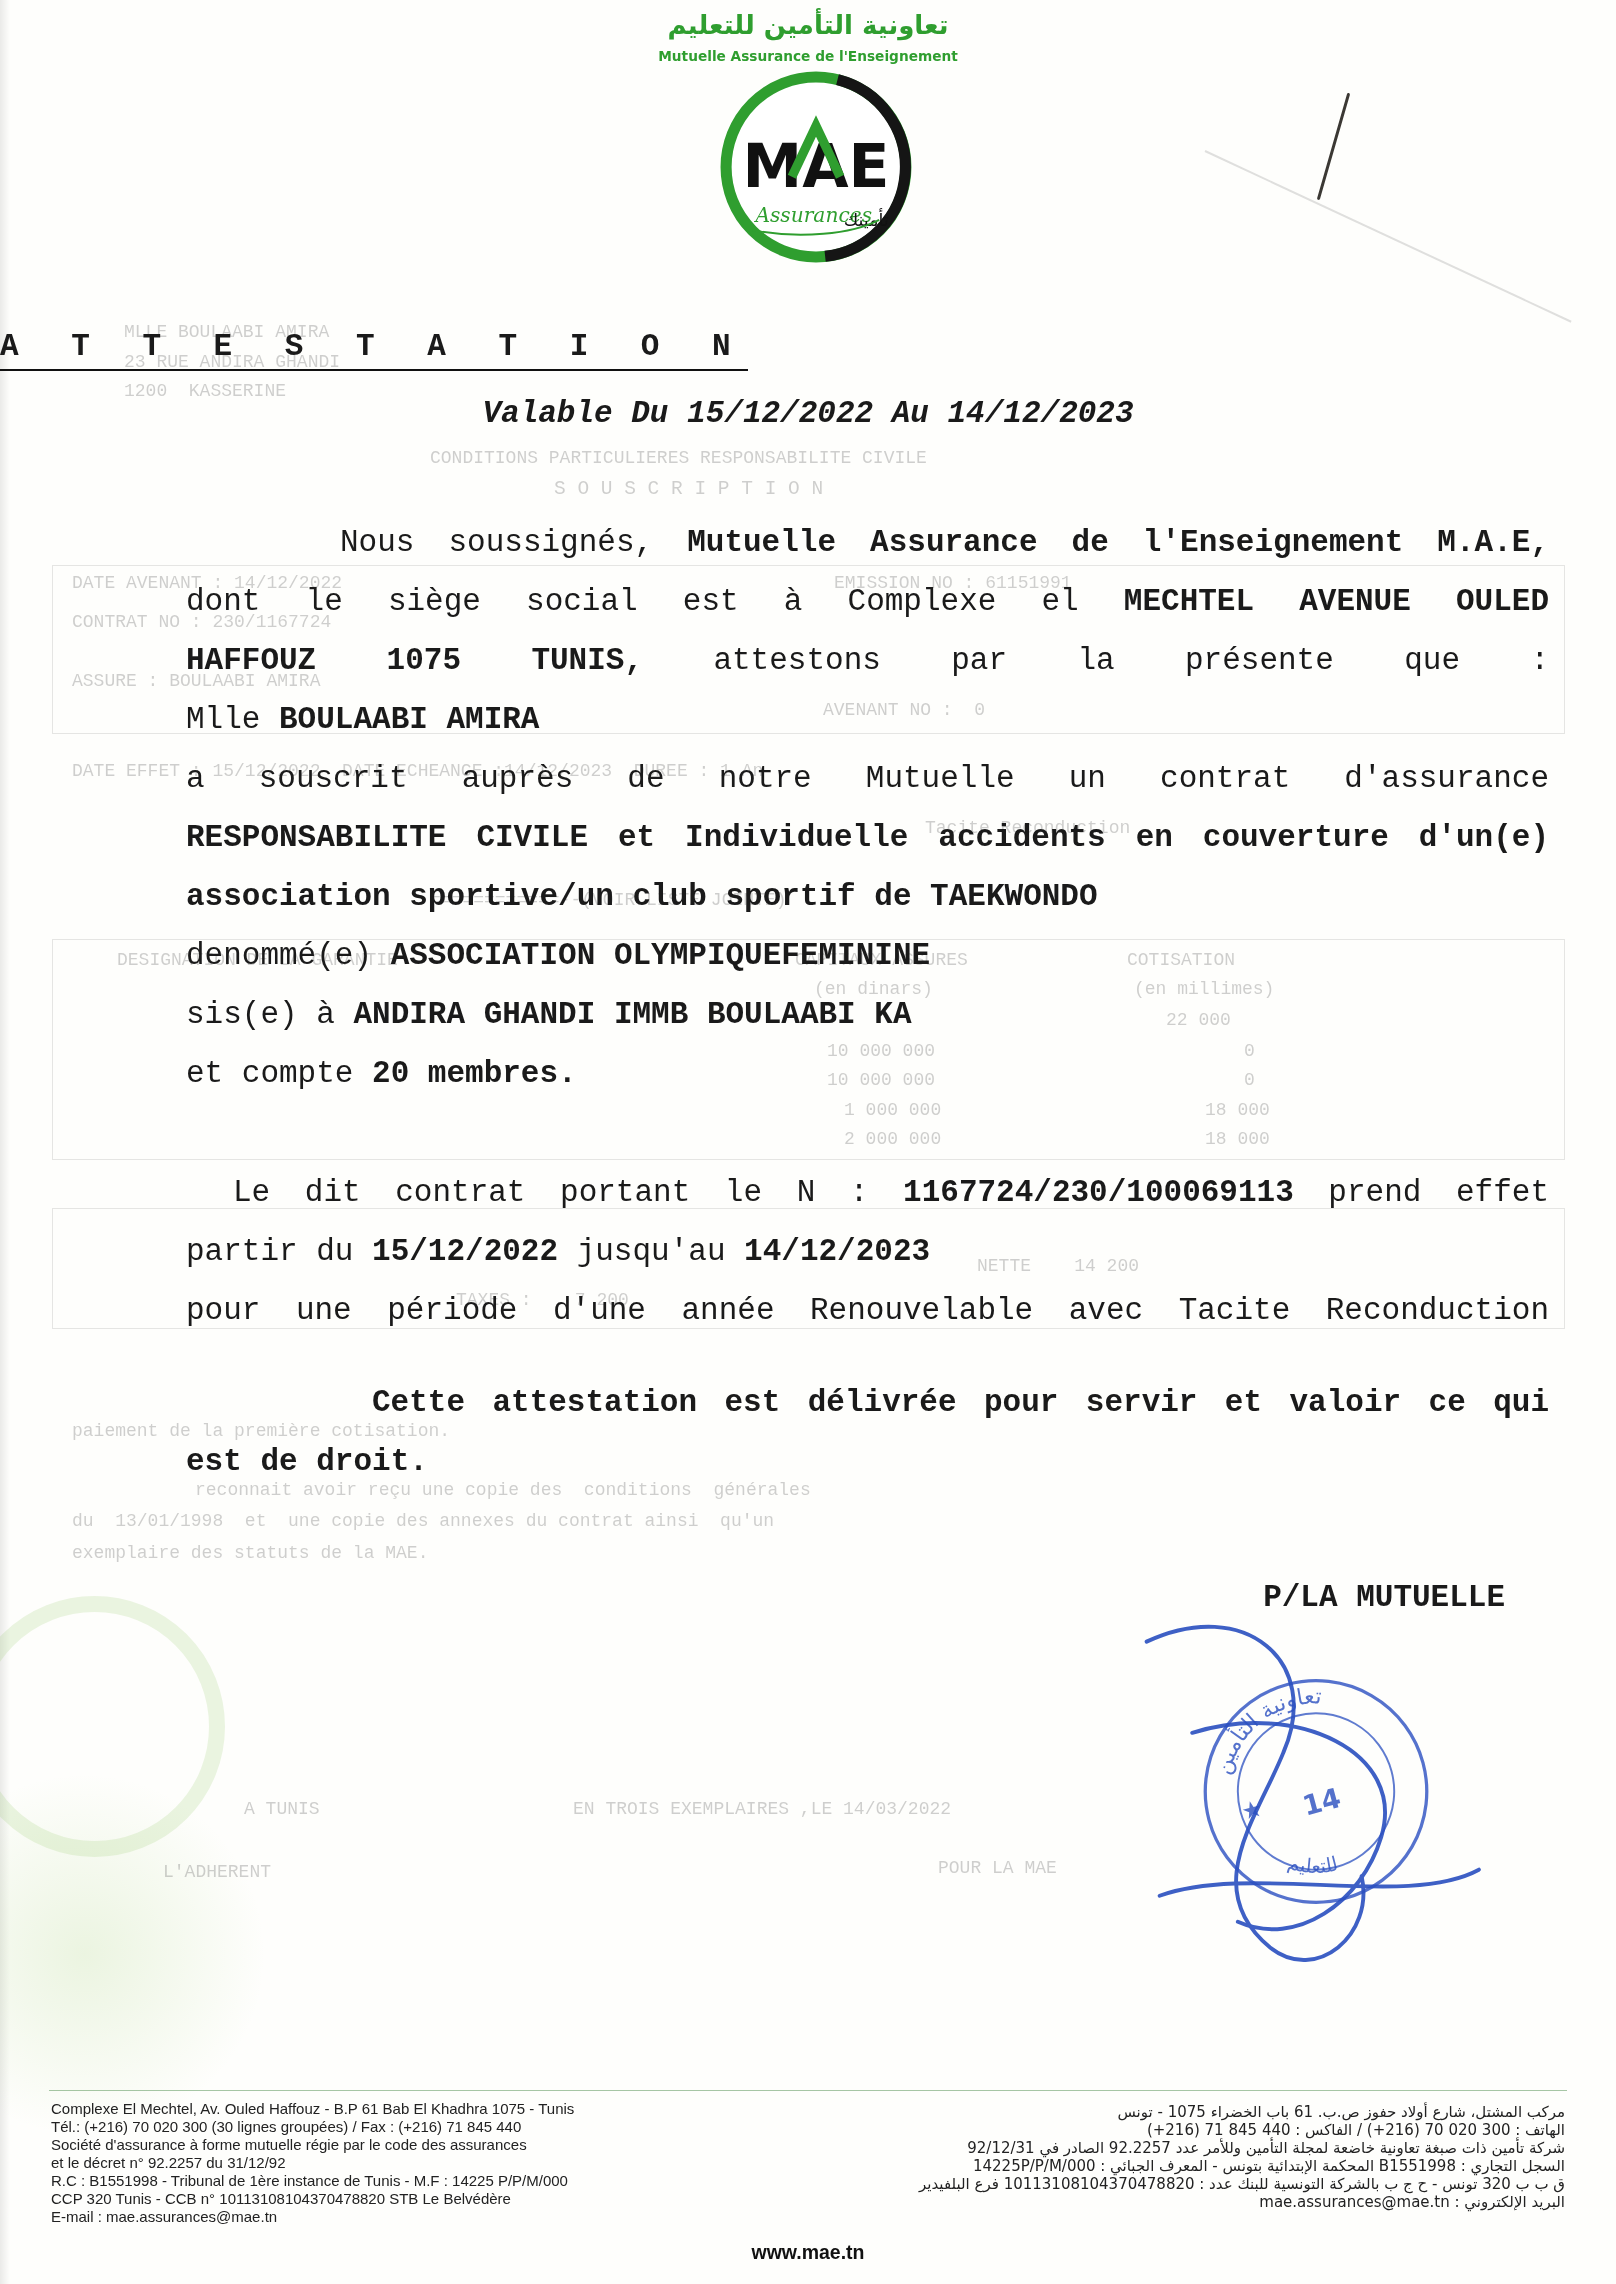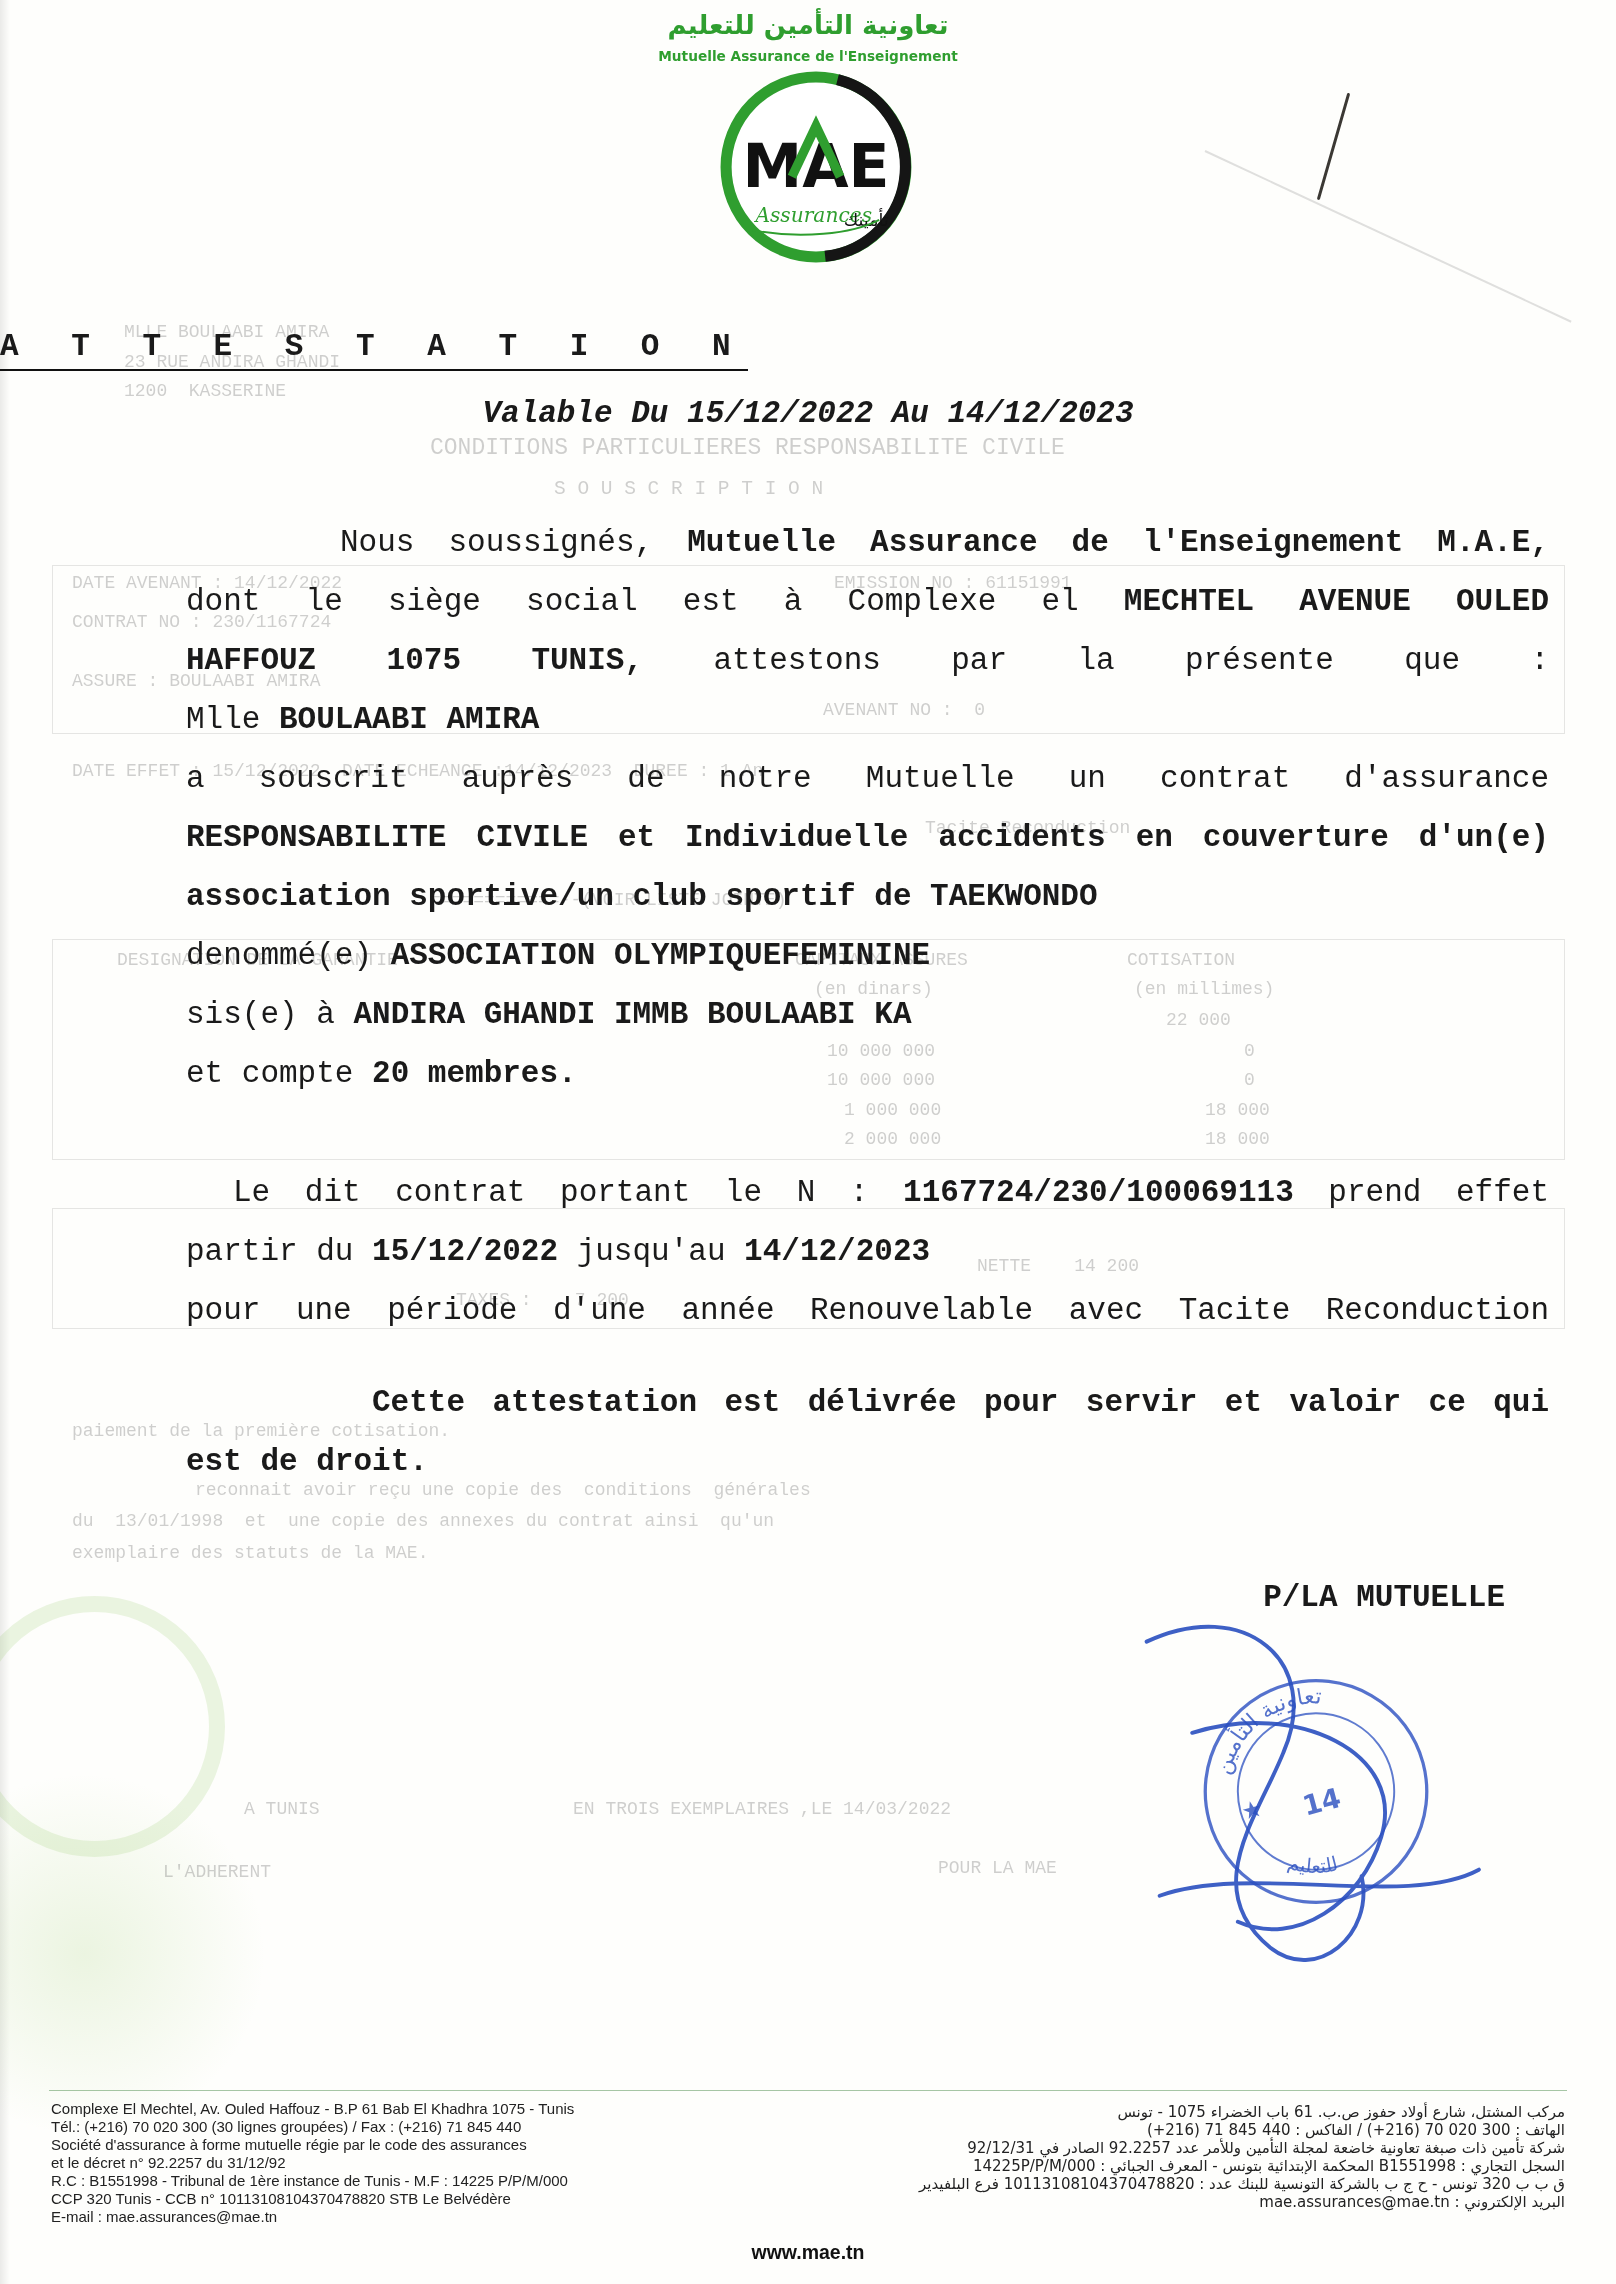--- a/index.html
+++ b/index.html
@@ -76,21 +76,21 @@
   <div class="pen"></div>
   <div class="crease"></div>
 
   <div class="ghost">
       <div class="gbox" style="left: 52px; top: 565px; width: 1513px; height: 169px;"></div>
       <div class="gbox" style="left: 52px; top: 939px; width: 1513px; height: 221px;"></div>
       <div class="gbox" style="left: 52px; top: 1208px; width: 1513px; height: 121px;"></div>
       <div class="gtxt" style="left: 124px; top: 322px;">MLLE BOULAABI AMIRA</div>
       <div class="gtxt" style="left: 124px; top: 352px;">23 RUE ANDIRA GHANDI</div>
       <div class="gtxt" style="left: 124px; top: 381px;">1200  KASSERINE</div>
-      <div class="gtxt" style="left: 430px; top: 435px; font-size: 23px;">CONDITIONS PARTICULIERES RESPONSABILITE CIVILE</div>
+      <div class="gtxt" style="left: 430px; top: 448px; font-size: 18px;">CONDITIONS PARTICULIERES RESPONSABILITE CIVILE</div>
       <div class="gtxt" style="left: 554px; top: 478px; font-size: 19.5px;">S O U S C R I P T I O N</div>
       <div class="gtxt" style="left: 72px; top: 573px;">DATE AVENANT : 14/12/2022</div>
       <div class="gtxt" style="left: 834px; top: 573px;">EMISSION NO : 61151991</div>
       <div class="gtxt" style="left: 72px; top: 612px;">CONTRAT NO : 230/1167724</div>
       <div class="gtxt" style="left: 72px; top: 671px;">ASSURE : BOULAABI AMIRA</div>
       <div class="gtxt" style="left: 823px; top: 700px;">AVENANT NO :  0</div>
       <div class="gtxt" style="left: 72px; top: 761px;">DATE EFFET : 15/12/2022  DATE ECHEANCE :14/12/2023  DUREE : 1 An</div>
       <div class="gtxt" style="left: 925px; top: 818px;">Tacite Reconduction</div>
       <div class="gtxt" style="left: 430px; top: 890px;">============--(VOIR LISTE JOINTE)</div>
       <div class="gtxt" style="left: 117px; top: 950px;">DESIGNATION DE LA GARANTIE</div>

